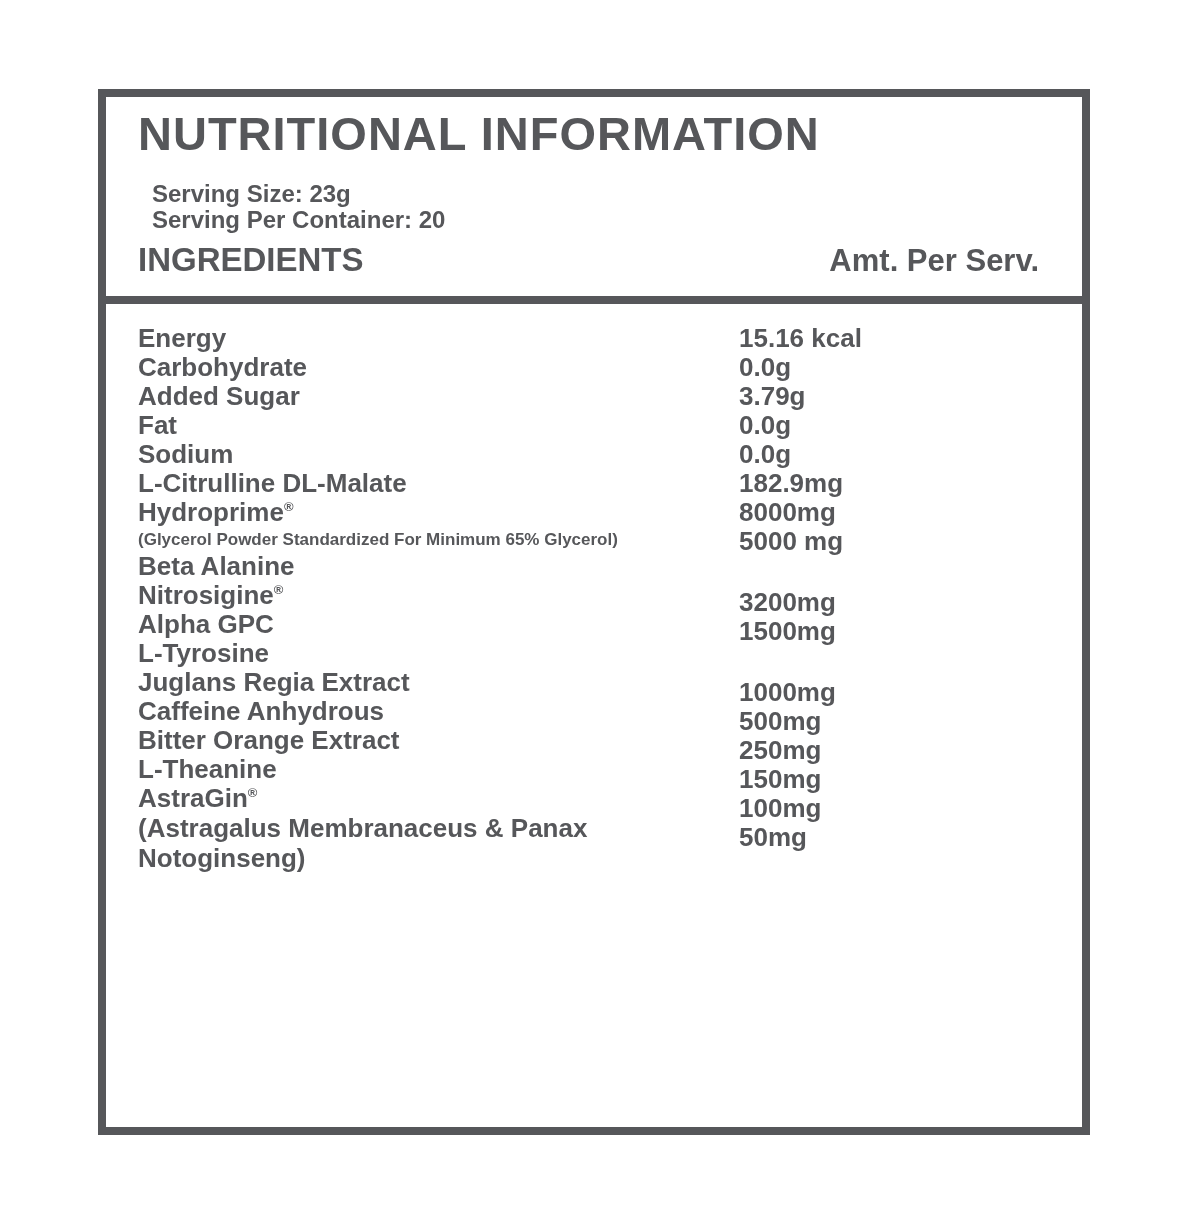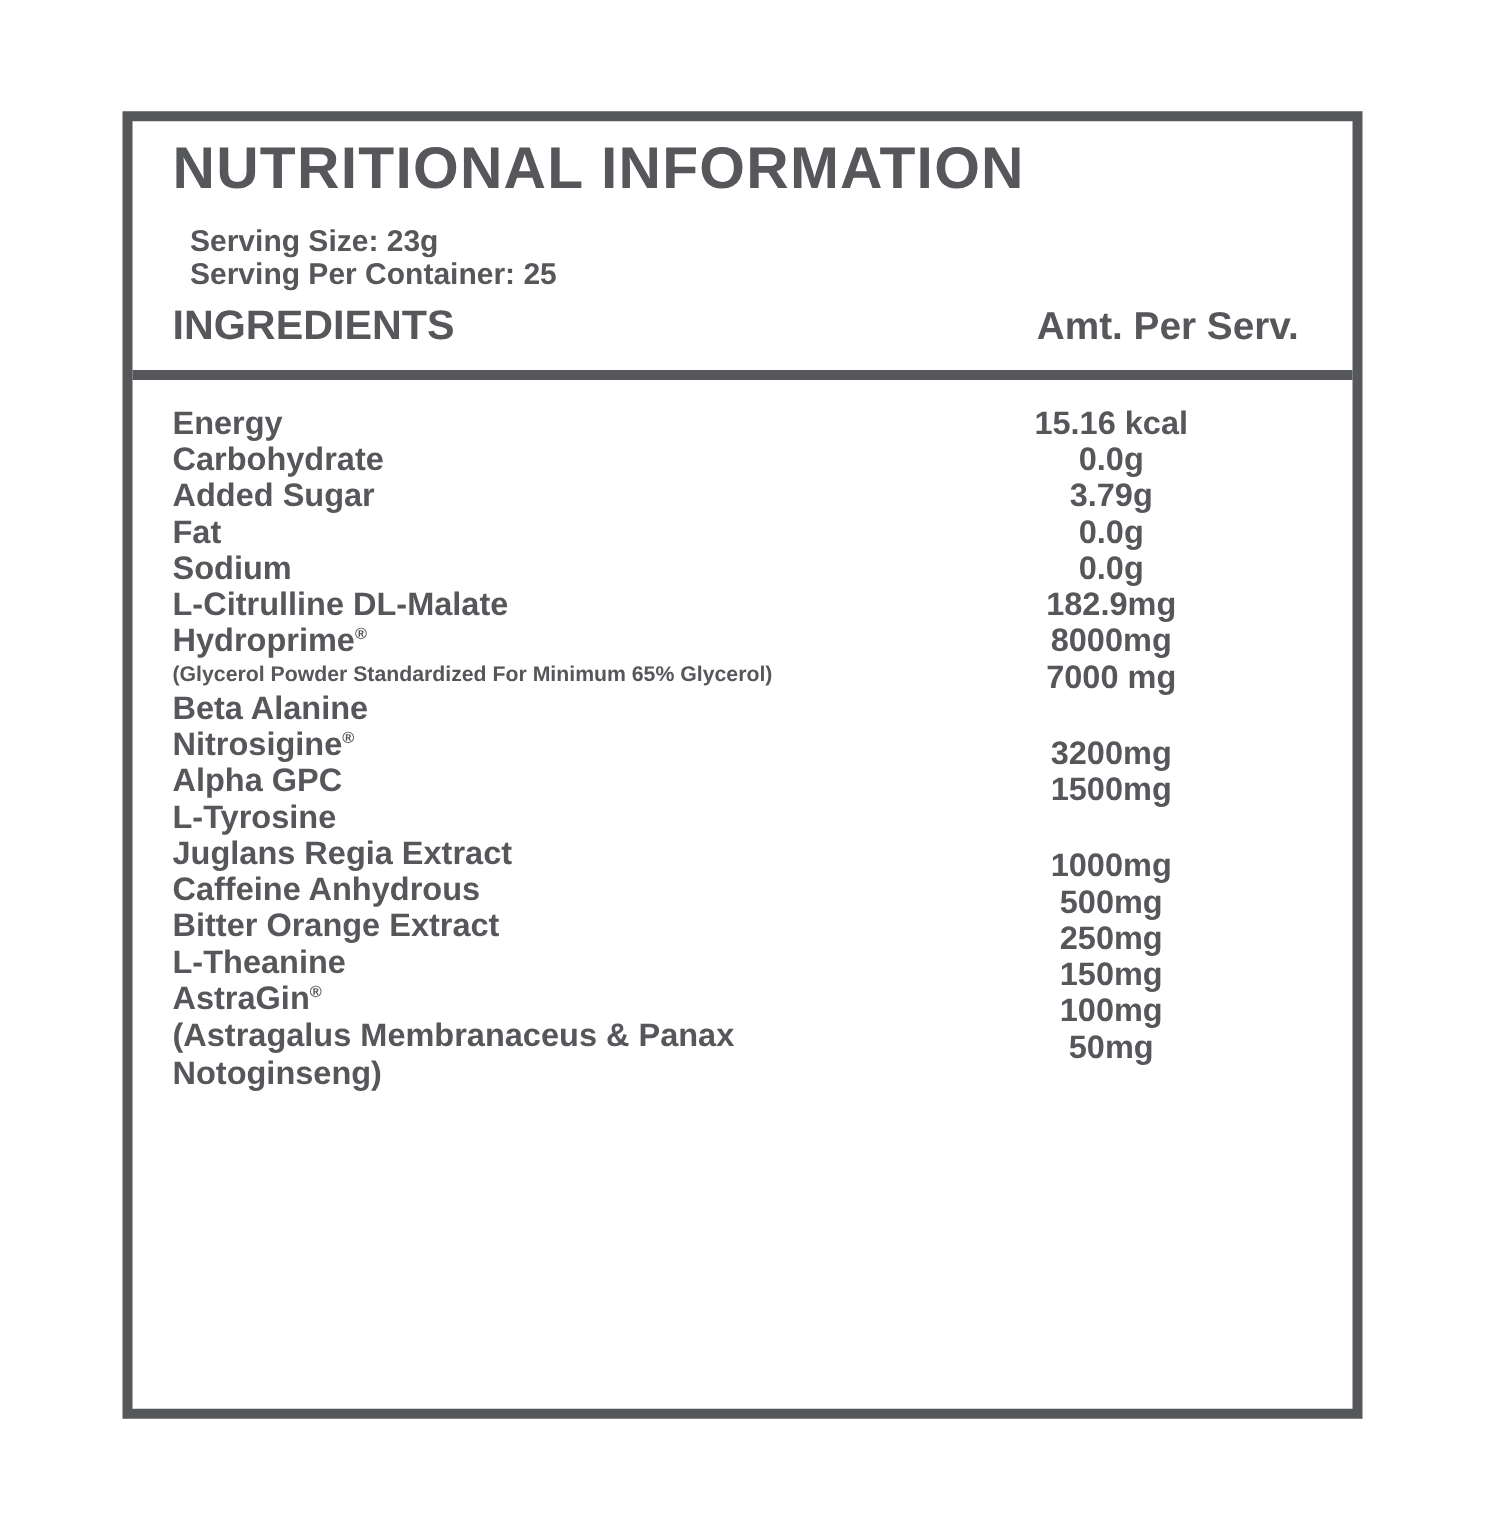--- a/index.html
+++ b/index.html
@@ -34,40 +34,40 @@
     position:absolute;left:32px;right:43px;top:146px;
     display:flex;justify-content:space-between;align-items:baseline;
   }
   .ingredients-heading{font-size:33px;line-height:33px;white-space:nowrap;}
   .amount-heading{font-size:31px;line-height:31px;white-space:nowrap;}
   .divider{
     position:absolute;left:0;right:0;top:199px;height:8px;
     background:var(--panel-border);
   }
   .col-left{position:absolute;left:32px;top:227px;width:600px;}
-  .col-right{position:absolute;right:43px;top:227px;width:300px;text-align:center;}
+  .col-right{position:absolute;right:43px;top:227px;width:300px;text-align:left;}
   .lname{font-size:26px;height:29px;line-height:29px;white-space:nowrap;}
   .reg{font-size:13px;line-height:0;vertical-align:super;}
   .lsub{font-size:26px;height:29px;line-height:29px;white-space:nowrap;}
   .lsub.small{font-size:17px;height:25px;line-height:25px;}
   .lsub.wrap{white-space:normal;height:auto;line-height:30px;width:580px;}
   .amt{font-size:26px;height:29px;line-height:29px;white-space:nowrap;}
   .rgap{height:32px;}
 </style>
 </head>
 <body>
 
 <div class="canvas">
   <div class="panel">
 
     <div class="title">NUTRITIONAL INFORMATION</div>
 
     <div class="serving-block">
       <div class="serving-line">Serving Size: 23g</div>
-      <div class="serving-line">Serving Per Container: 25</div>
+      <div class="serving-line">Serving Per Container: 20</div>
     </div>
 
     <div class="cols-head">
       <div class="ingredients-heading">INGREDIENTS</div>
       <div class="amount-heading">Amt. Per Serv.</div>
     </div>
 
     <div class="divider"></div>
 
     <div class="col-left">
@@ -92,21 +92,21 @@
     </div>
 
     <div class="col-right">
       <div class="amt">15.16 kcal</div>
       <div class="amt">0.0g</div>
       <div class="amt">3.79g</div>
       <div class="amt">0.0g</div>
       <div class="amt">0.0g</div>
       <div class="amt">182.9mg</div>
       <div class="amt">8000mg</div>
-      <div class="amt">7000 mg</div>
+      <div class="amt">5000 mg</div>
       <div class="rgap"></div>
       <div class="amt">3200mg</div>
       <div class="amt">1500mg</div>
       <div class="rgap"></div>
       <div class="amt">1000mg</div>
       <div class="amt">500mg</div>
       <div class="amt">250mg</div>
       <div class="amt">150mg</div>
       <div class="amt">100mg</div>
       <div class="amt">50mg</div>

